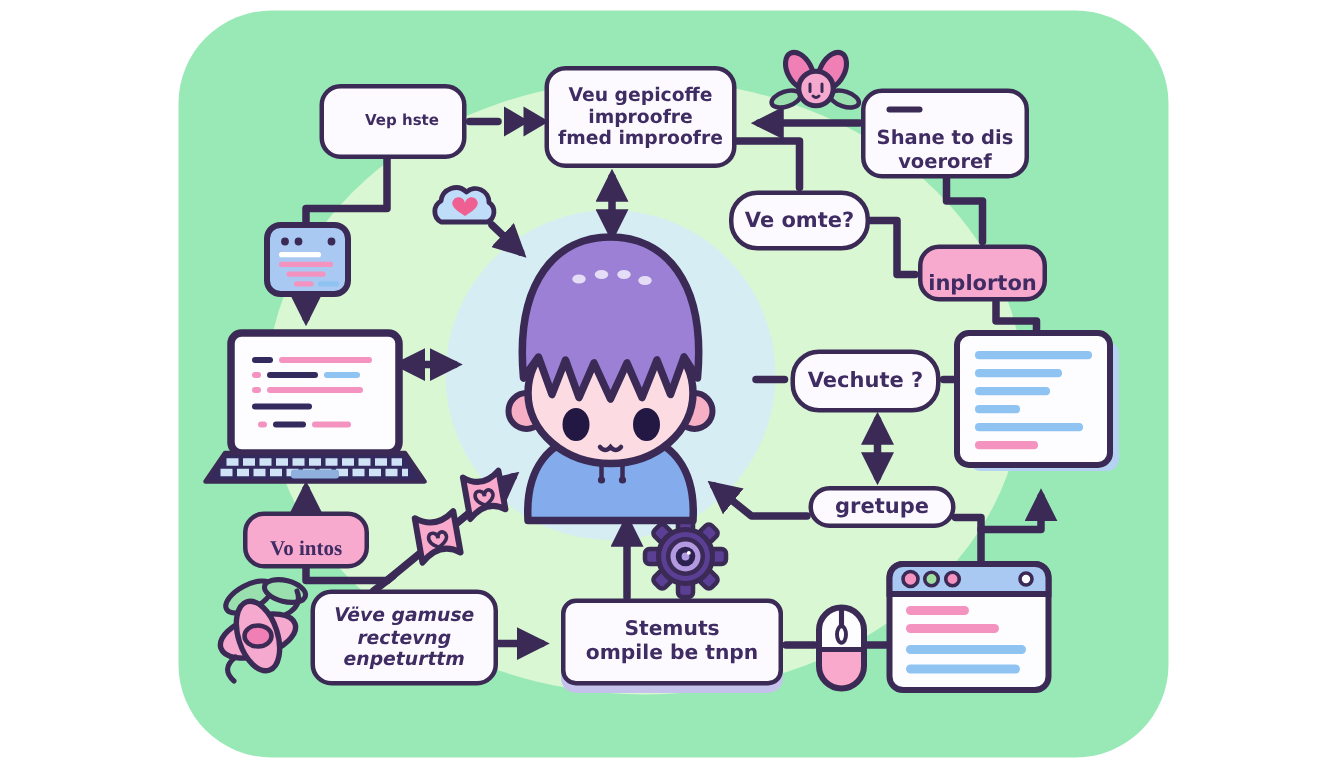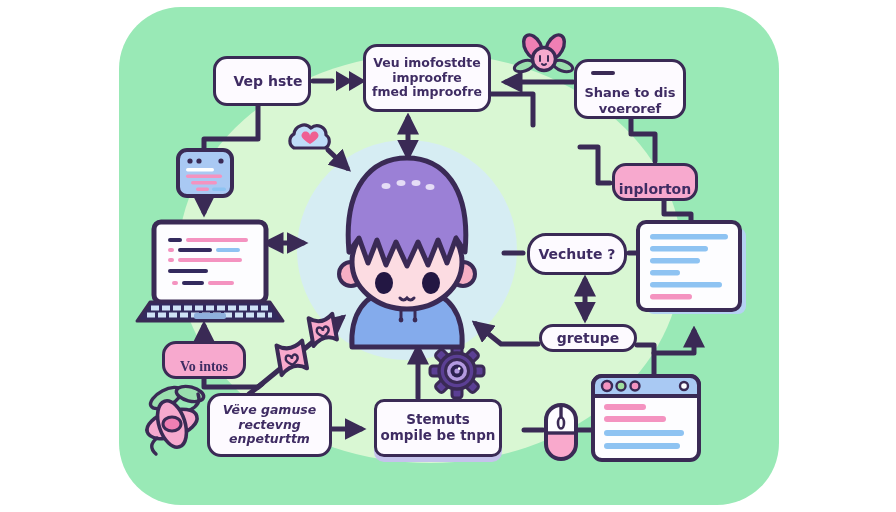--- a/index.html
+++ b/index.html
@@ -198,36 +198,39 @@
           <ellipse cx="401" cy="183" rx="4.5" ry="3"></ellipse>
         <ellipse cx="416" cy="183" rx="4.5" ry="3"></ellipse>
           <ellipse cx="430" cy="187" rx="4.5" ry="3"></ellipse>
       </g>
       <ellipse cx="384" cy="283" rx="9" ry="11" fill="#231743"></ellipse>
       <ellipse cx="431" cy="283" rx="9" ry="11" fill="#231743"></ellipse>
       <path d="M400,298 q3.5,4 7,0 q3.5,4 7,0" stroke="#3a2a55" stroke-width="3" fill="none" stroke-linecap="round"></path>
     </g>
   </svg>
 
-  <div class="node" style="left:213px;top:56px;width:98px;height:50px;font-size:14px;padding-left:12px;">
+  <div class="node" style="left:213px;top:56px;width:98px;height:50px;font-size:10px;padding-left:12px;">
     <span>Vep hste</span>
   </div>
 
   <div class="node" style="left:363px;top:44px;width:128px;height:68px;font-size:12.5px;">
-    <span>Veu imofostdte</span>
+    <span>Veu gepicoffe</span>
     <span>improofre</span>
     <span>fmed improofre</span>
   </div>
 
   <div class="node" style="left:574px;top:59px;width:112px;height:60px;font-size:13px;padding-top:8px;justify-content:flex-end;">
     <span class="dash"></span>
     <span>Shane to dis</span>
     <span>voeroref</span>
   </div>
 
+  <div class="node r18" style="left:486px;top:127px;width:94px;height:40px;font-size:14px;">
+    <span>Ve omte?</span>
+  </div>
 
   <div class="node pink" style="left:612px;top:163px;width:86px;height:38px;font-size:14px;">
     <span>inplorton</span>
   </div>
 
   <div class="node r18" style="left:527px;top:233px;width:100px;height:42px;font-size:14px;">
     <span>Vechute ?</span>
   </div>
 
   <div class="node r18" style="left:539px;top:324px;width:98px;height:28px;font-size:14px;">
@@ -237,17 +240,17 @@
   <div class="node pink" style="left:162px;top:341px;width:84px;height:38px;font-size:14px;font-family:Liberation Serif, serif;">
     <span>Vo intos</span>
   </div>
 
   <div class="node" style="left:207px;top:393px;width:125px;height:64px;font-size:12.5px;font-style:italic;">
     <span>Vëve gamuse</span>
     <span>rectevng</span>
     <span>enpeturttm</span>
   </div>
 
-  <div class="node shadow" style="left:374px;top:399px;width:128px;height:58px;font-size:13.5px;border-radius:10px;">
+  <div class="node shadow" style="left:374px;top:399px;width:148px;height:58px;font-size:13.5px;border-radius:10px;">
     <span>Stemuts</span>
     <span>ompile be tnpn</span>
   </div>
 </div>
 
 </body></html>

